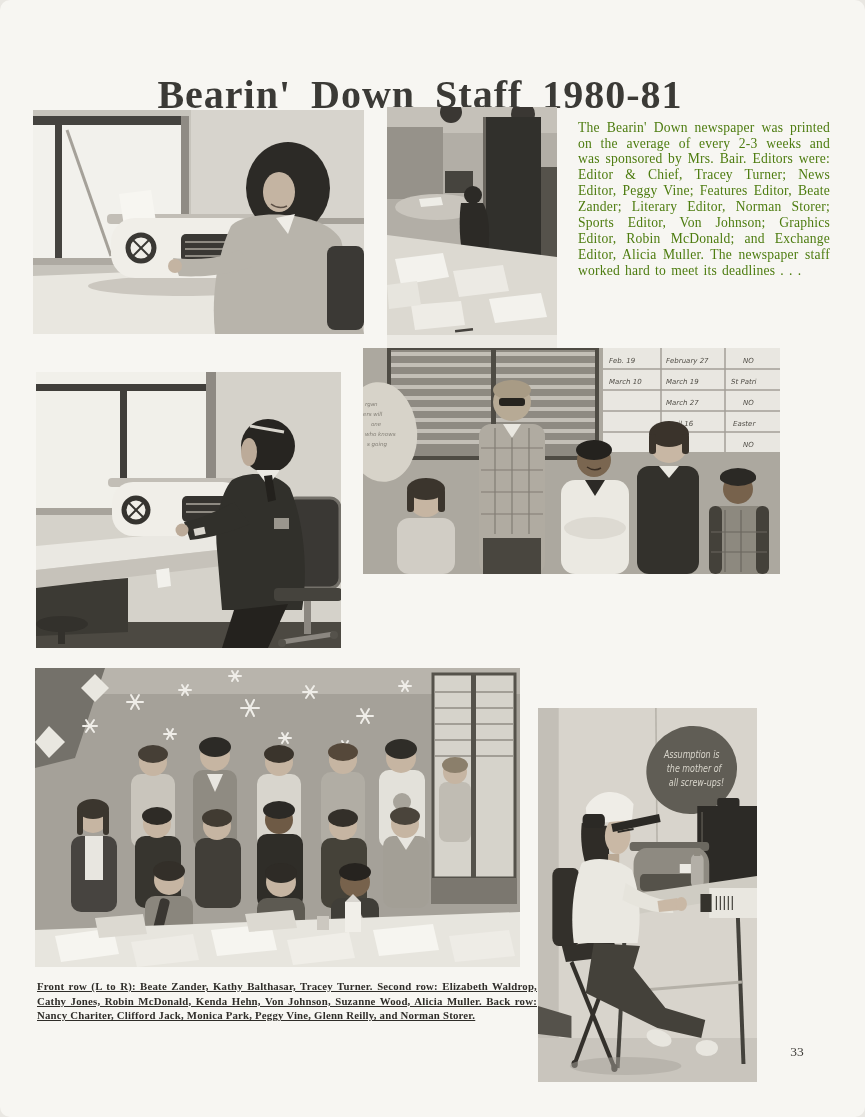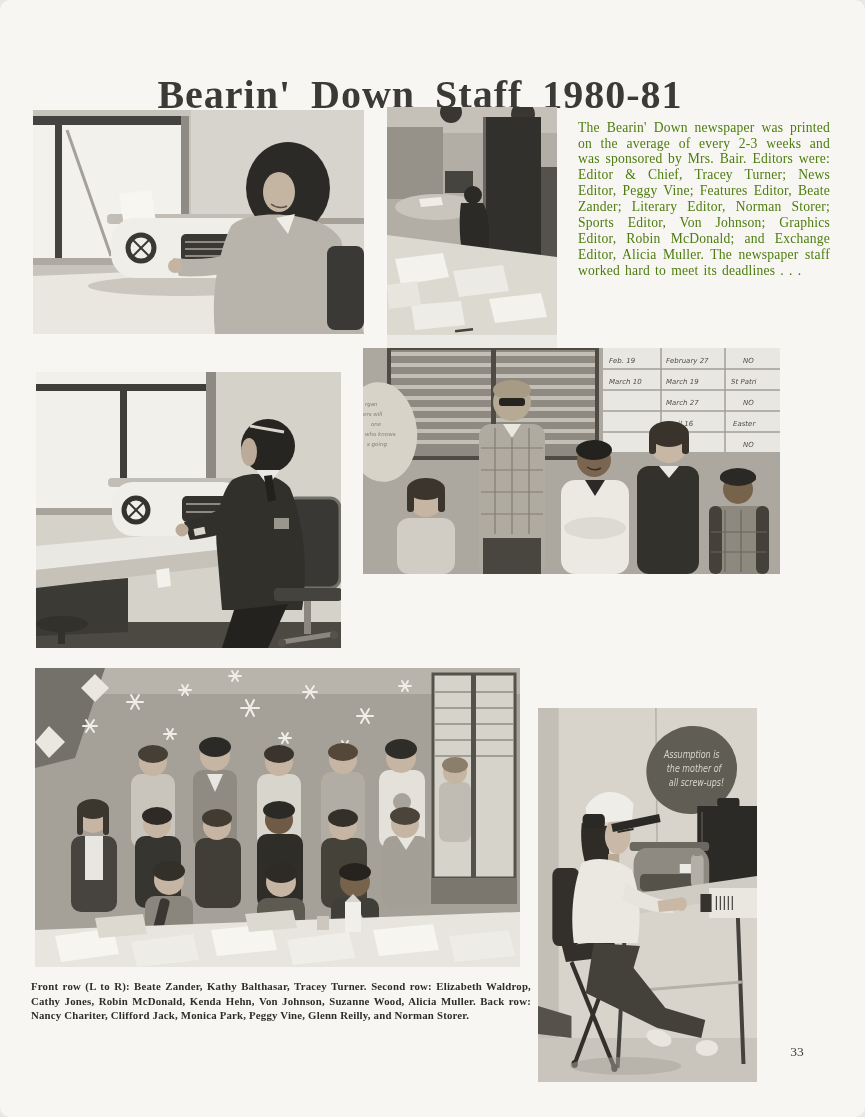--- a/index.html
+++ b/index.html
@@ -14,21 +14,21 @@
   #ph3{left:36px;top:372px;width:305px;height:276px;}
   #ph4{left:363px;top:348px;width:417px;height:226px;}
   #ph5{left:35px;top:668px;width:485px;height:299px;}
   #ph6{left:538px;top:668px;width:219px;height:374px;margin-top:40px;}
   .article{position:absolute;left:578px;top:106px;width:252px;
            font-size:13.6px;line-height:15.9px;text-align:justify;
            letter-spacing:0.2px;word-spacing:1.5px;color:#4d7c0f;}
   .caption{position:absolute;font-size:10.8px;line-height:14.6px;font-weight:bold;
            text-align:justify;letter-spacing:0.2px;color:#2f2d29;}
   #cap4{left:363px;top:601px;width:470px;}
-  #cap5{left:31px;top:979px;width:500px;}
+  #cap5{left:37px;top:979px;width:500px;text-decoration:underline;}
   .pageno{position:absolute;left:767px;top:1044px;width:60px;text-align:center;
           font-size:13.5px;color:#3c3a36;}
   .hand{font-family:"DejaVu Sans", sans-serif;font-style:italic;}
 </style>
 </head>
 <body>
 
 <div class="page">
 
   <h1 class="title">Bearin' Down Staff 1980-81</h1>

